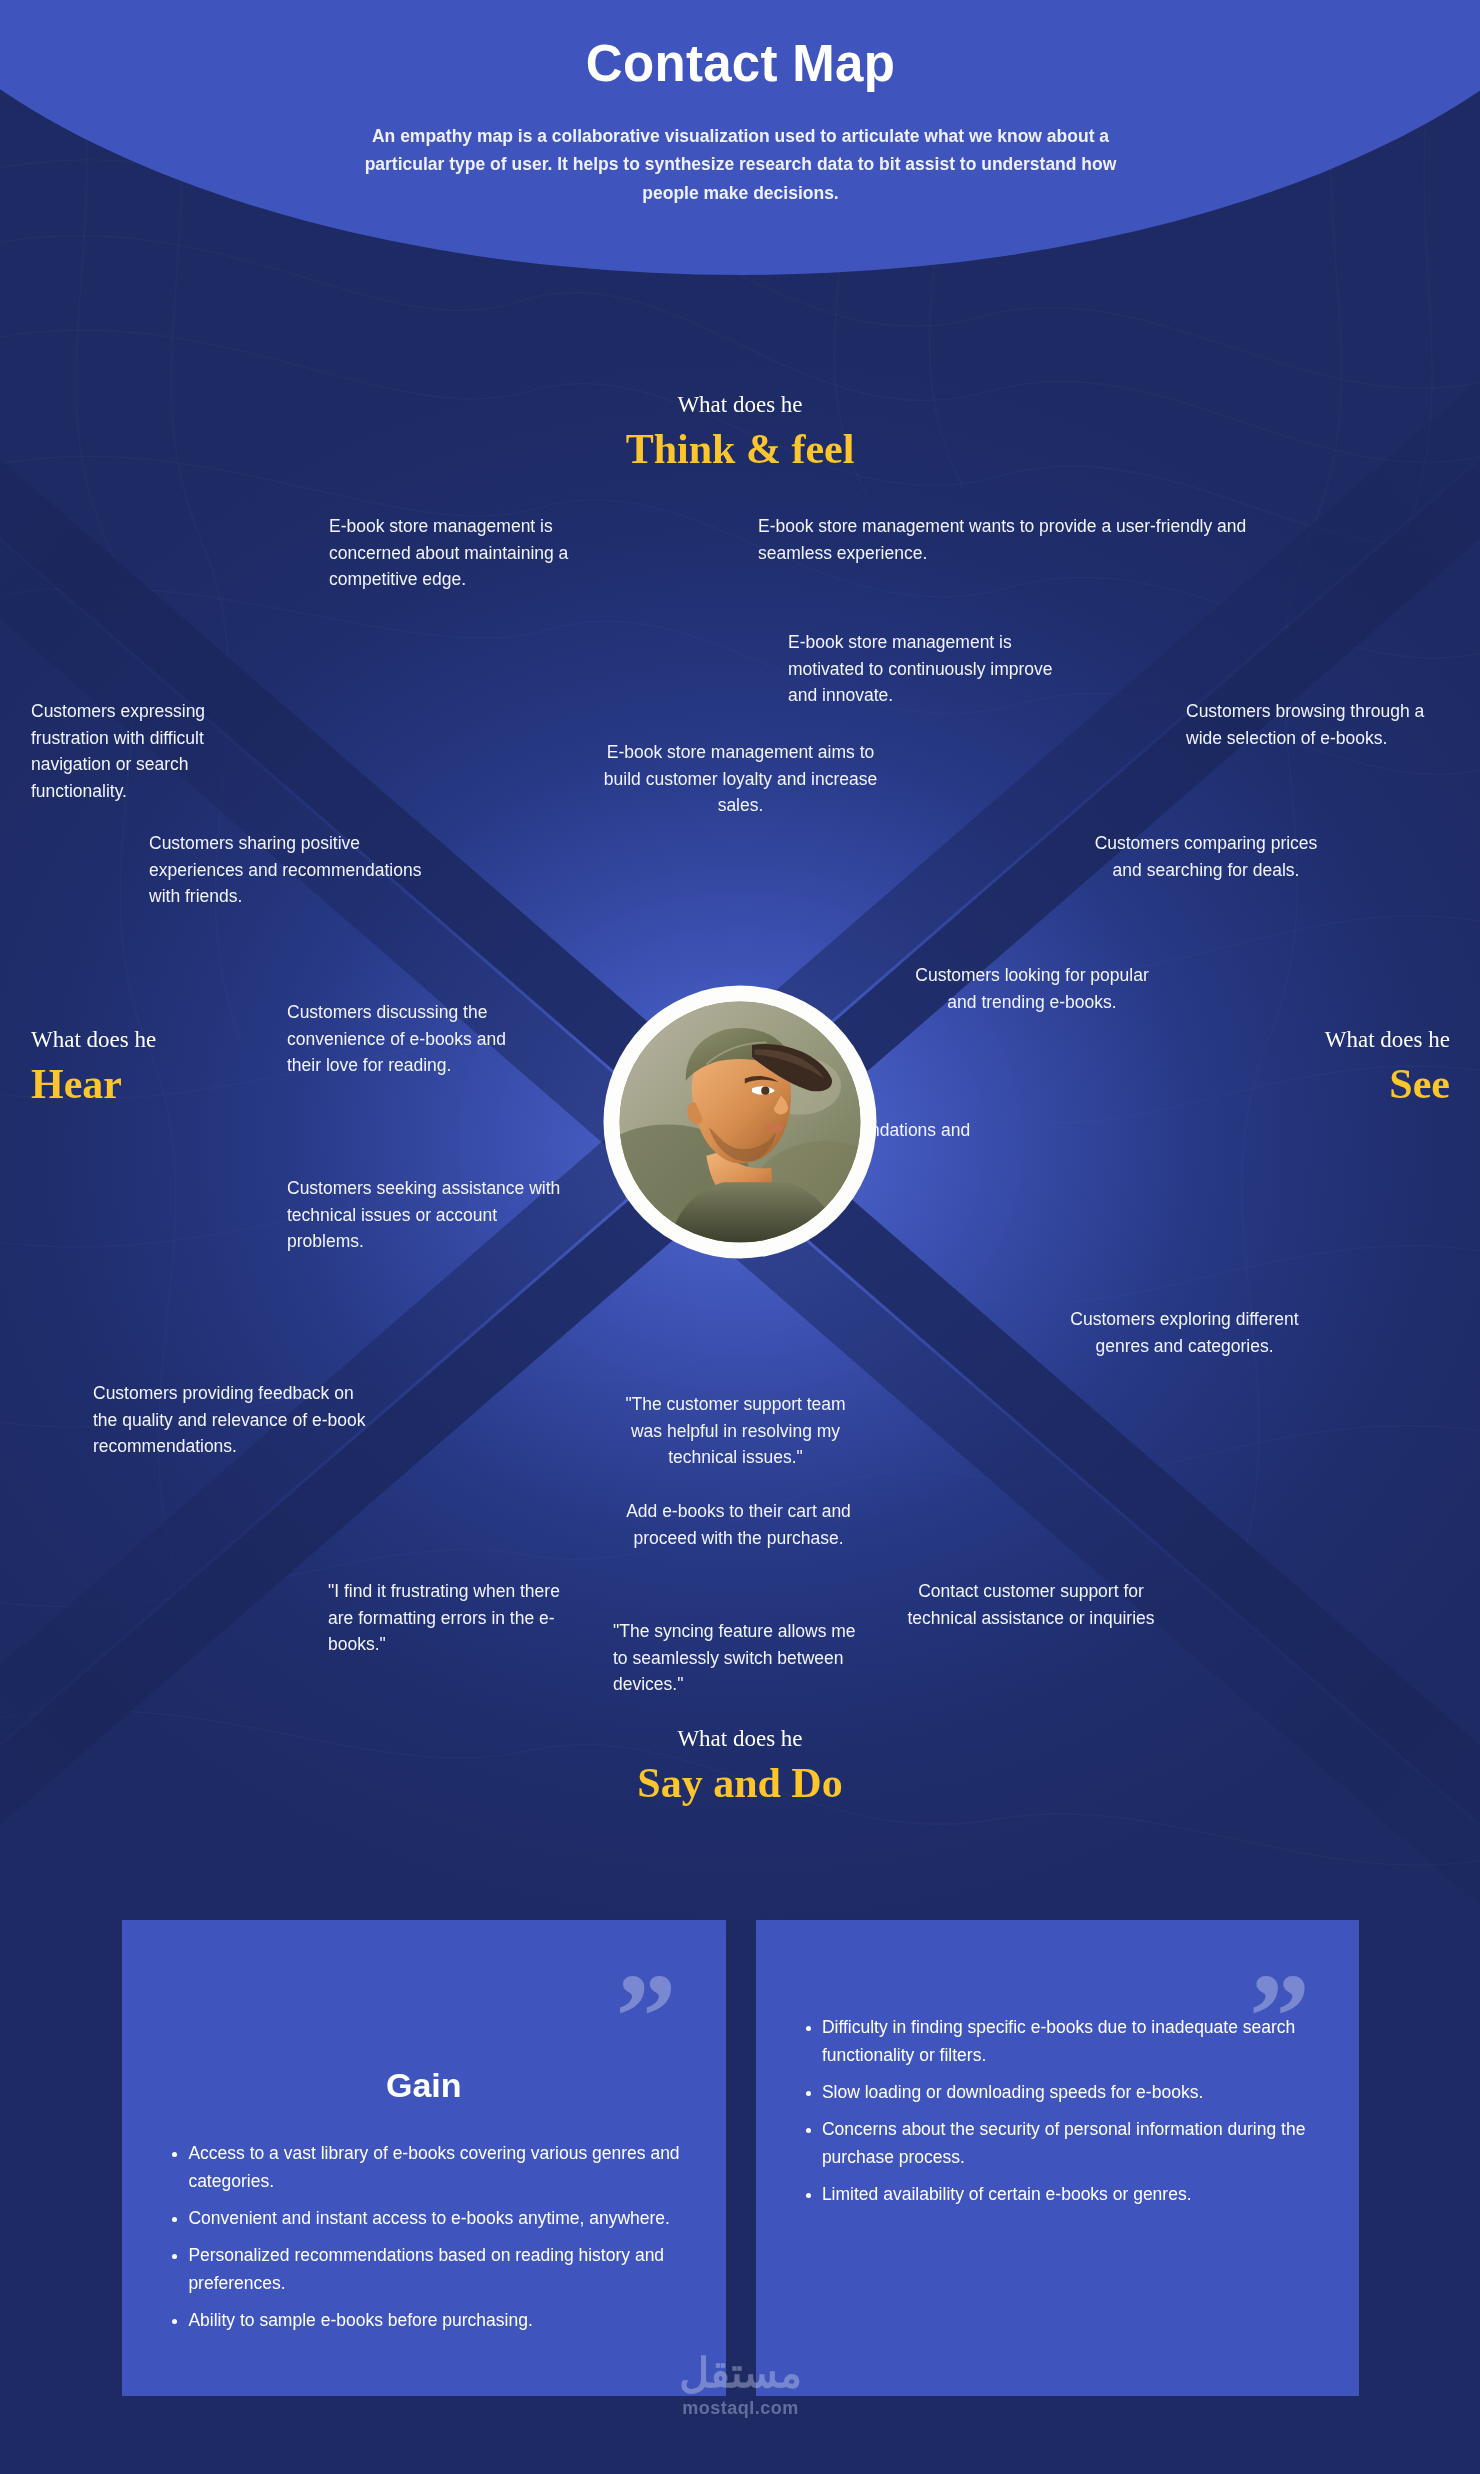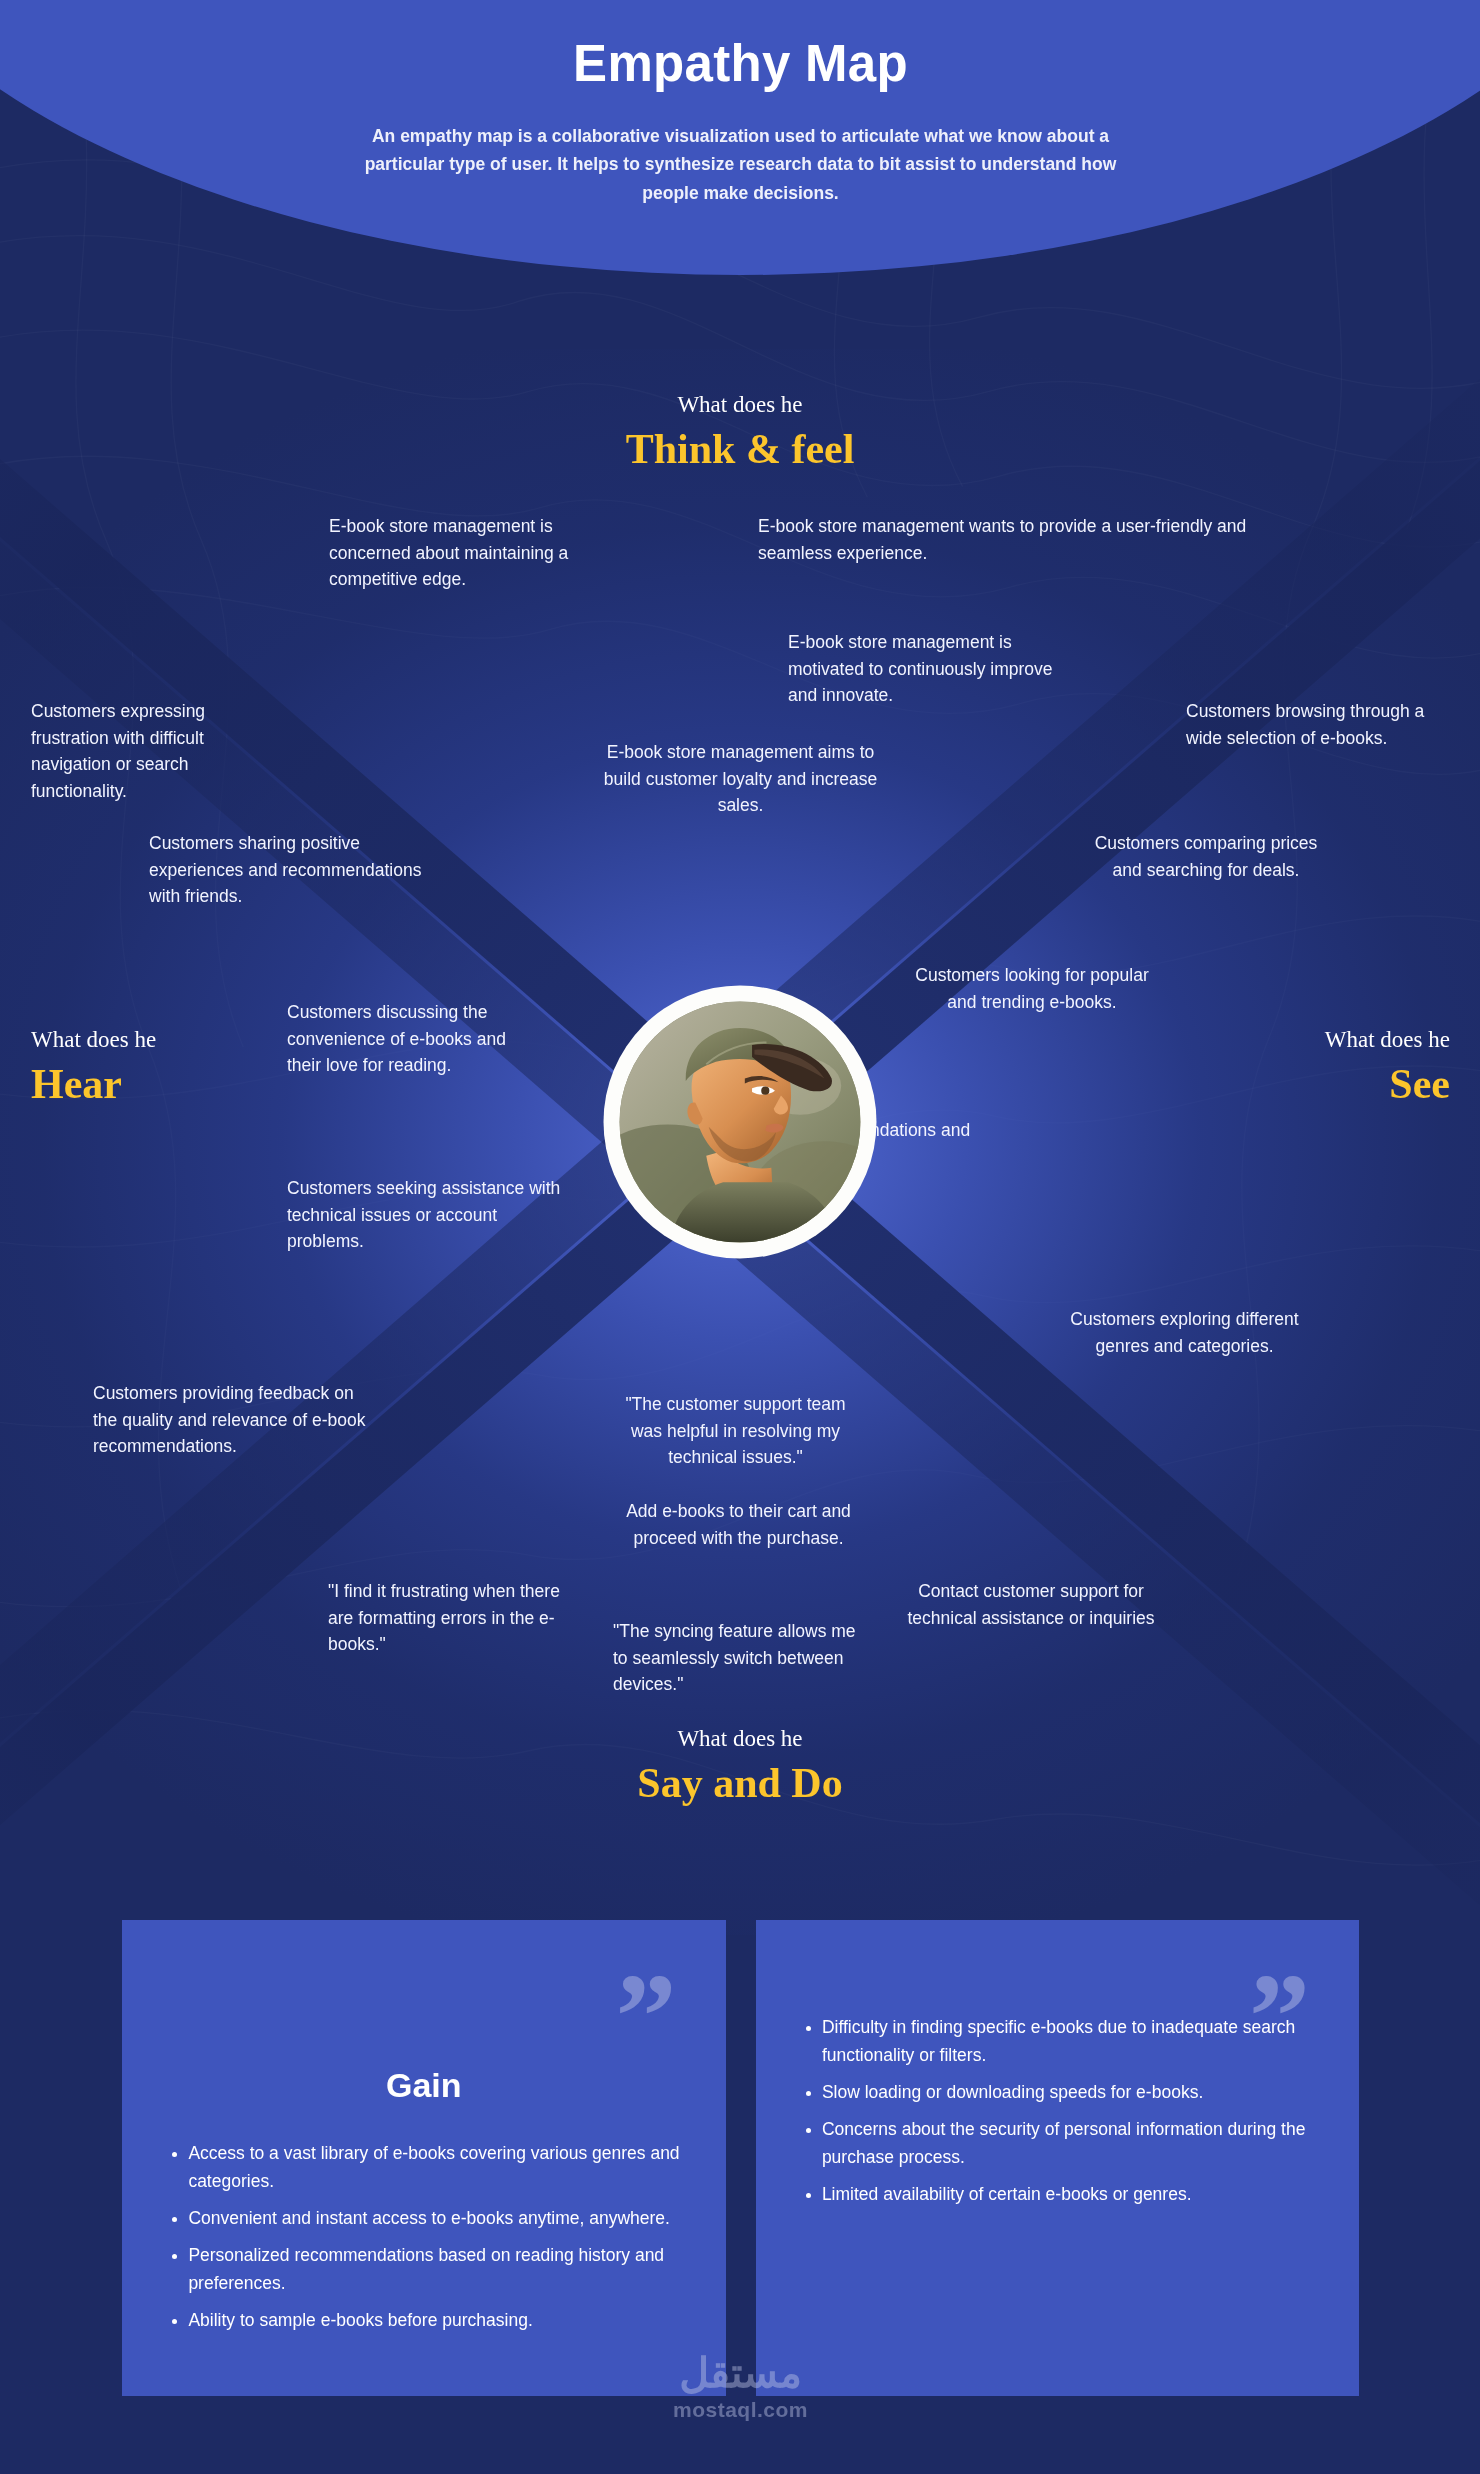--- a/index.html
+++ b/index.html
@@ -125,21 +125,21 @@
     margin-bottom:8.5px; font-weight:400;
   }
   .card li::marker{ font-size:16px; }
 
   
   .watermark{
     position:absolute; left:50%; top:2353px; transform:translateX(-50%);
     text-align:center; z-index:9; opacity:.42; pointer-events:none;
   }
   .watermark .ar{ font-size:41px; font-weight:bold; color:#c3cbe8; line-height:1; }
-  .watermark .en{ font-size:21px; font-weight:bold; color:#c3cbe8; margin-top:4.2px; letter-spacing:0.5px; }
+  .watermark .en{ font-size:18px; font-weight:bold; color:#c3cbe8; margin-top:4.2px; letter-spacing:0.5px; }
 </style>
 </head>
 <body>
 
 <div class="bg-root">
 
   <svg class="bg-contours" viewBox="0 0 2800 4680" preserveAspectRatio="none">
     <g fill="none" stroke="#ffffff" stroke-opacity="0.055" stroke-width="2.5">
       <path d="M-60 330 C 420 210 700 520 960 430 C 1260 330 1500 700 1850 600 C 2200 500 2500 840 2880 700"></path>
       <path d="M-60 470 C 400 360 720 660 980 570 C 1280 470 1520 840 1870 740 C 2220 640 2520 980 2880 840"></path>
@@ -164,21 +164,21 @@
 
   <div class="x-band a"></div>
   <div class="x-band b"></div>
   <div class="x-band a2"></div>
   <div class="x-band b2"></div>
 
   <div class="header-shape"></div>
 </div>
 
 <div class="header">
-  <h1>Empathy Map</h1>
+  <h1>Contact Map</h1>
   <p>An empathy map is a collaborative visualization used to articulate what we know about a particular type of user. It helps to synthesize research data to bit assist to understand how people make decisions.</p>
 </div>
 
 <div class="map">
 
   <div class="quadrant-title qt-center" style="left:740px; top:391px; transform:translateX(-50%);">
     <div class="pre">What does he</div>
     <div class="main">Think &amp; feel</div>
   </div>
 

